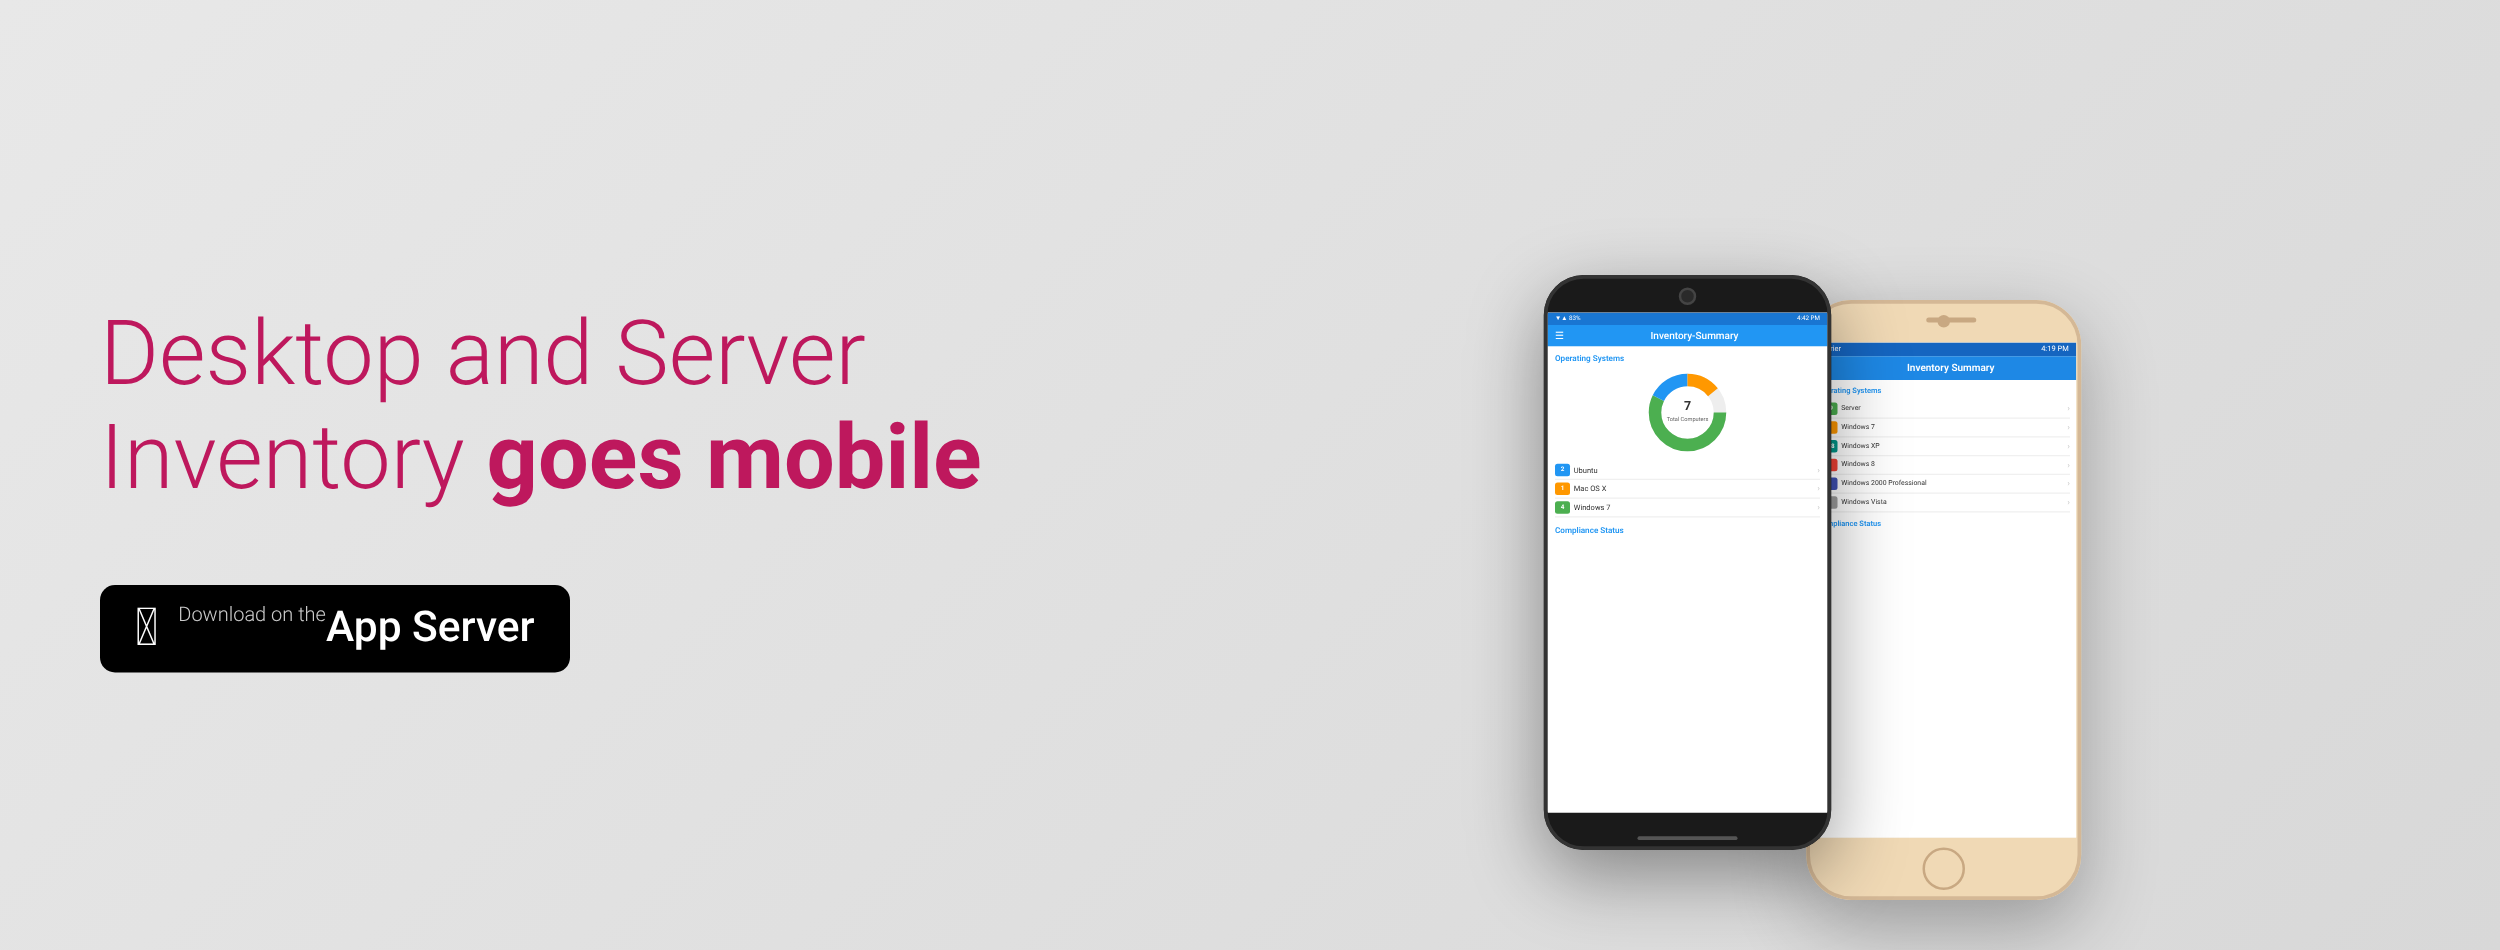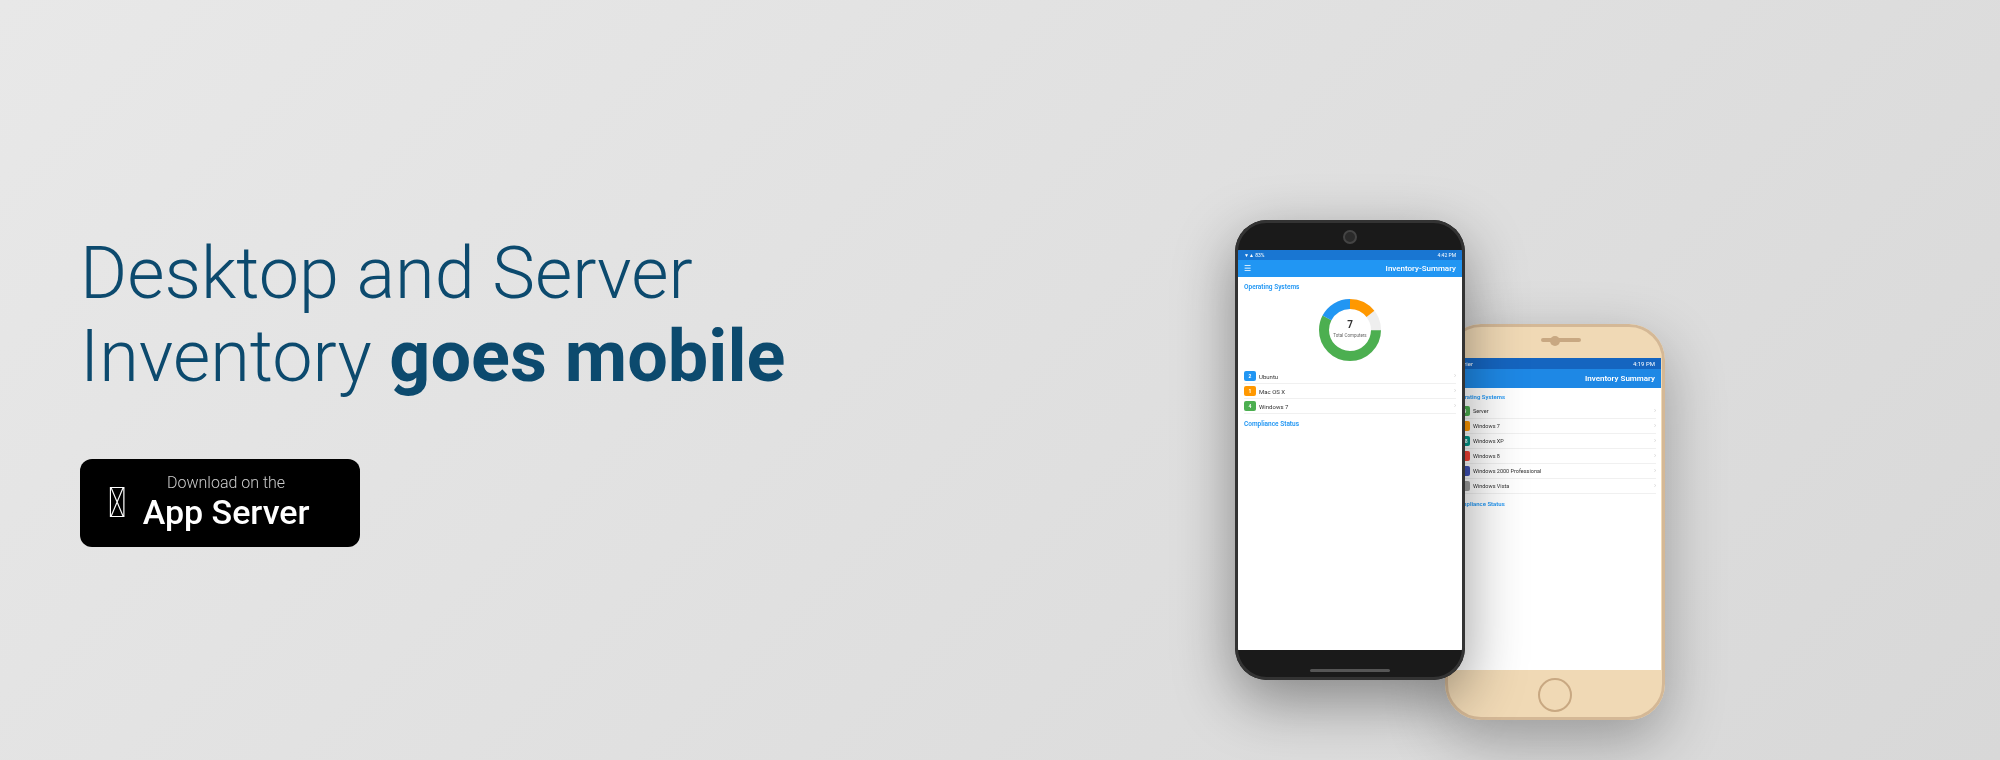--- a/index.html
+++ b/index.html
@@ -23,21 +23,21 @@
 
     
     .left-content {
       flex: 0 0 900px;
       padding-top: 20px;
     }
 
     .headline {
       font-size: 72px;
       font-weight: 300;
-      color: #0c4a6e;
+      color: #be185d;
       line-height: 1.15;
       margin-bottom: 60px;
     }
 
     .headline strong {
       font-weight: 700;
       text-align: center;
     }
 
     .store-buttons {
@@ -59,22 +59,21 @@
       text-decoration: none;
     }
 
     .store-btn-icon {
       font-size: 42px;
       line-height: 1;
     }
 
     .store-btn-text-group {
       display: flex;
-      flex-direction: column;
-      align-items: center;
+      flex-direction: row;
     }
 
     .store-btn-subtitle {
       font-size: 16px;
       font-weight: 300;
       color: #ccc;
       line-height: 1.2;
     }
 
     .store-btn-title {
@@ -154,21 +153,21 @@
       transform: translateX(-50%);
       width: 80px;
       height: 3px;
       background: #555;
       border-radius: 2px;
     }
 
     
     .iphone {
       width: 220px;
-      height: 396px;
+      height: 480px;
       background: #f0d9b5;
       border-radius: 36px;
       position: relative;
       margin-bottom: 20px;
       box-shadow: 0 20px 60px rgba(0,0,0,0.3);
       z-index: 1;
       overflow: hidden;
     }
 
     .iphone::before {
@@ -245,21 +244,21 @@
       padding: 2px 6px;
       display: flex;
       justify-content: space-between;
       align-items: center;
     }
 
     .phone-title {
       font-size: 8px;
       font-weight: 500;
       flex: 1;
-      text-align: right;
+      text-align: center;
     }
 
     .phone-menu-icon {
       font-size: 8px;
       cursor: pointer;
     }
 
     .phone-content {
       padding: 6px;
       background: #fff;

